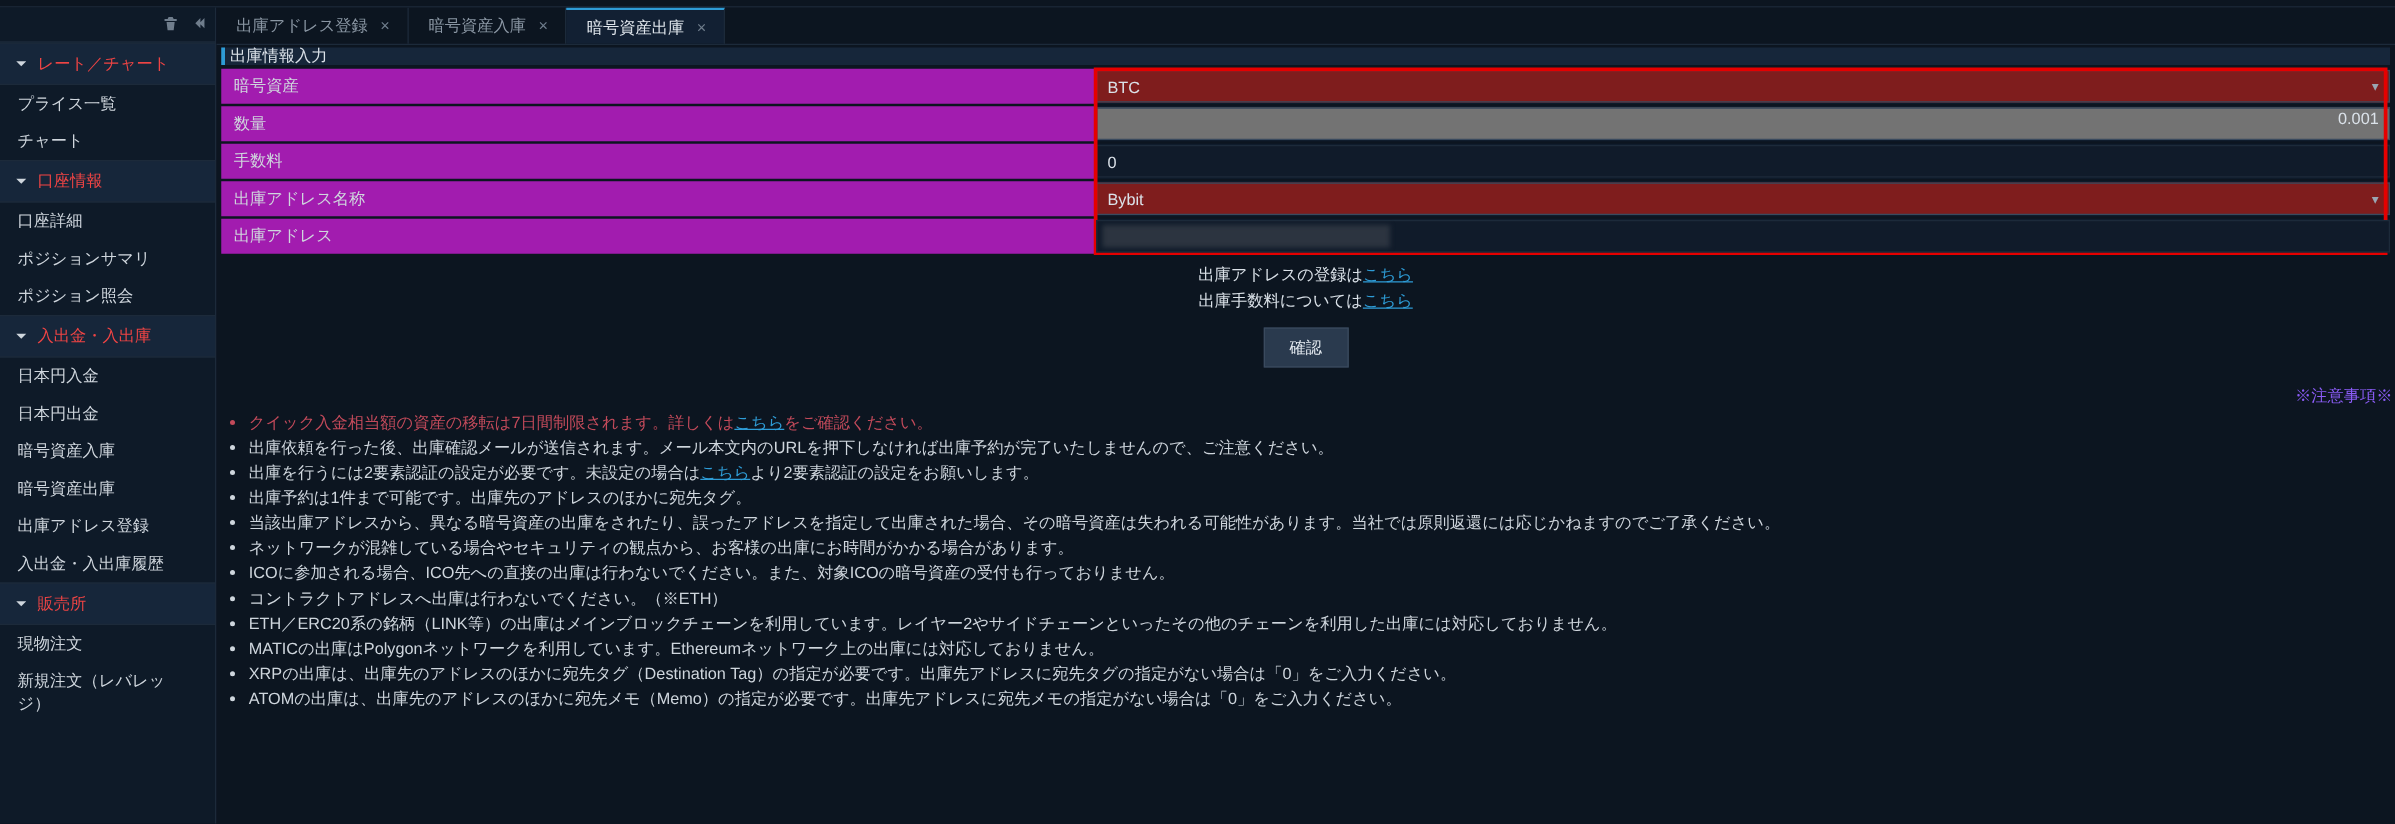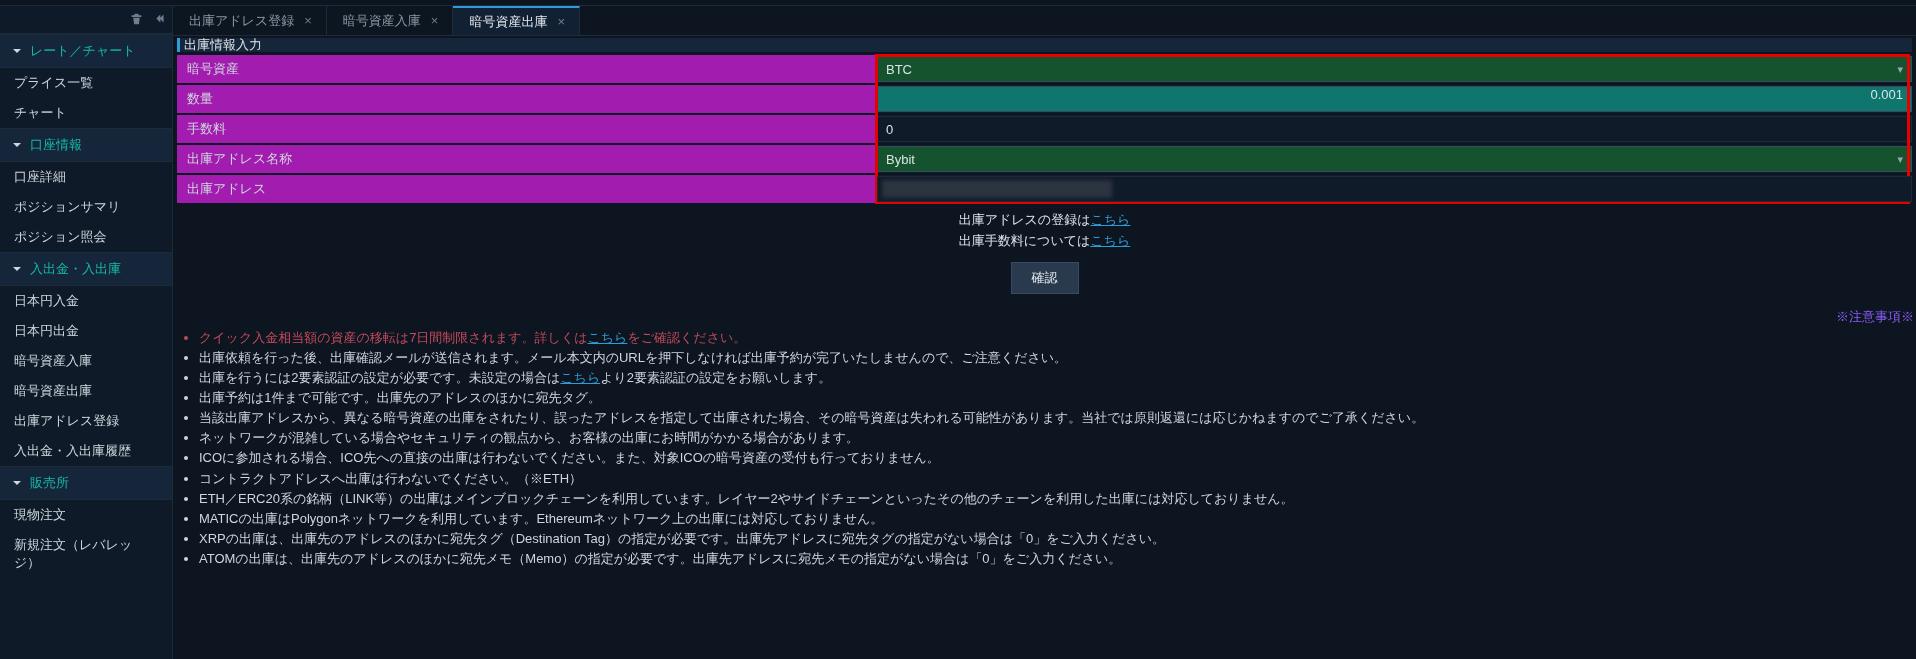--- a/index.html
+++ b/index.html
@@ -9,21 +9,21 @@
 
   
   .topbar { height: 6px; background: #0c1520; border-bottom: 1px solid #1c2a3a; }
 
   .main { display: flex; height: calc(100% - 6px); }
 
   
   .sidebar { width: 173px; background: #0e1a28; border-right: 1px solid #1c2a3a; display: flex; flex-direction: column; overflow-y: auto; }
   .sidebar-top-icons { display: flex; justify-content: flex-end; align-items: center; height: 28px; padding: 0 6px; gap: 10px; border-bottom: 1px solid #1c2a3a; }
   .sidebar-top-icons svg { fill: #6f7d8c; }
-  .nav-section-header { display: flex; align-items: center; height: 34px; padding: 0 12px; background: #16263a; border-top: 1px solid #1c2a3a; border-bottom: 1px solid #1c2a3a; color: #14b8a6; cursor: pointer; }
+  .nav-section-header { display: flex; align-items: center; height: 34px; padding: 0 12px; background: #16263a; border-top: 1px solid #1c2a3a; border-bottom: 1px solid #1c2a3a; color: #ef4444; cursor: pointer; }
   .nav-section-header svg { margin-right: 8px; fill: #cfd6dd; }
   .nav-item { display: block; padding: 6px 14px; color: #cfd6dd; cursor: pointer; }
 
   
   .content { flex: 1; display: flex; flex-direction: column; overflow: hidden; }
 
   
   .tab-strip { display: flex; align-items: stretch; height: 30px; background: #0c1520; border-bottom: 1px solid #1c2a3a; }
   .tab { display: flex; align-items: center; padding: 0 14px 0 16px; color: #8a96a3; border-right: 1px solid #1c2a3a; cursor: pointer; gap: 10px; }
   .tab.active { background: #122033; color: #e0e6ec; border-top: 2px solid #2e9cd6; }
@@ -35,23 +35,23 @@
   
   .section-header { height: 14px; display: flex; align-items: center; background: #16263a; color: #dbe2e9; padding-left: 4px; border-left: 3px solid #2e9cd6; margin: 0 2px 2px 2px; }
 
   
   .form-area { position: relative; margin: 2px; }
   .form-row { display: flex; align-items: center; height: 30px; }
   .form-label { width: 700px; padding-left: 10px; background: #a21caf; height: 28px; display: flex; align-items: center; color: #cfd6dd; }
   .form-value { flex: 1; height: 28px; background: #0f1c2c; display: flex; align-items: center; }
 
   
-  .select-ctl { flex: 1; height: 26px; background: #14532d; border: 1px solid #3a4a5e; display: flex; align-items: center; justify-content: space-between; padding: 0 8px; color: #dbe2e9; cursor: pointer; }
+  .select-ctl { flex: 1; height: 26px; background: #7f1d1d; border: 1px solid #3a4a5e; display: flex; align-items: center; justify-content: space-between; padding: 0 8px; color: #dbe2e9; cursor: pointer; }
   .select-ctl .chev { color: #9aa6b2; font-size: 11px; }
-  .num-input { flex: 1; height: 26px; background: #0f766e; border: 1px solid #3a4a5e; text-align: right; padding: 0 8px; color: #dbe2e9; }
+  .num-input { flex: 1; height: 26px; background: #737373; border: 1px solid #3a4a5e; text-align: right; padding: 0 8px; color: #dbe2e9; }
   .readonly-field { flex: 1; height: 26px; background: #101b2a; border: 1px solid #1c2a3a; padding: 0 8px; color: #dbe2e9; display: flex; align-items: center; }
   .masked-field { flex: 1; height: 26px; background: #101b2a; border: 1px solid #1c2a3a; position: relative; display: flex; align-items: center; }
   .masked-field .mask { width: 230px; height: 18px; background: #2c3440; filter: blur(2px); margin-left: 4px; }
 
   
   .red-outline { position: absolute; border: 3px solid #e60000; pointer-events: none; }
 
   .links-center { text-align: center; margin: 6px 0 2px 0; color: #dbe2e9; line-height: 1.6; }
   .confirm-wrap { text-align: center; margin: 10px 0 14px 0; }
   .confirm-btn { display: inline-block; background: #2a3a4e; border: 1px solid #3a4a5e; color: #e6ecf2; padding: 6px 20px; cursor: pointer; }

